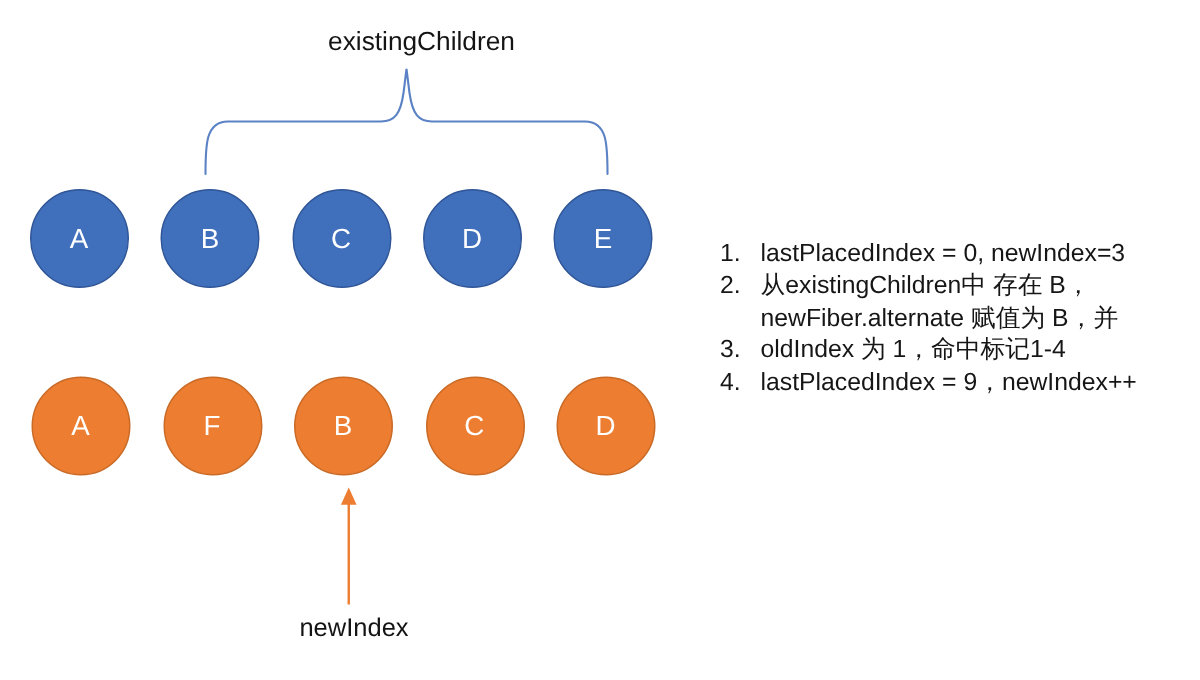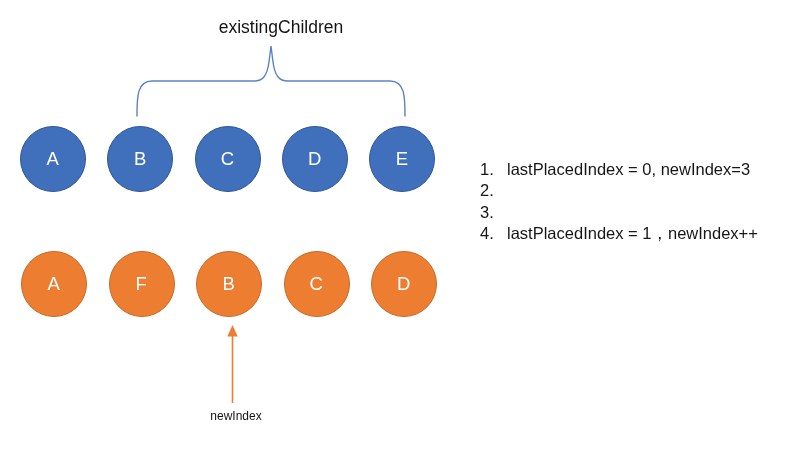--- a/index.html
+++ b/index.html
@@ -13,21 +13,21 @@
     overflow: hidden;
   }
   .label {
     position: absolute;
     text-align: center;
     font-size: 17.5px;
     color: #141414;
     white-space: nowrap;
   }
   .title-label { left: 216px; top: 17px; width: 130px; }
-  .newindex-label { left: 196px; top: 409px; width: 80px; font-size: 12px; }
+  .newindex-label { left: 196px; top: 409px; width: 80px; font-size: 17px; }
 
   .overlay-svg {
     position: absolute;
     left: 0; top: 0;
     width: 800px; height: 453px;
     pointer-events: none;
   }
 
   .row {
     position: absolute;
@@ -137,28 +137,31 @@
   <div class="notes">
     <div class="note-item">
       <span class="note-number">1.</span>
       <div class="note-lines">
         <div>lastPlacedIndex = 0, newIndex=3</div>
       </div>
     </div>
     <div class="note-item">
       <span class="note-number">2.</span>
       <div class="note-lines">
+        <div>从existingChildren中 存在 B，</div>
+        <div>newFiber.alternate 赋值为 B，并</div>
       </div>
     </div>
     <div class="note-item">
       <span class="note-number">3.</span>
       <div class="note-lines">
+        <div>oldIndex 为 1，命中标记1-4</div>
       </div>
     </div>
     <div class="note-item">
       <span class="note-number">4.</span>
       <div class="note-lines">
-        <div>lastPlacedIndex = 1，newIndex++</div>
+        <div>lastPlacedIndex = 9，newIndex++</div>
       </div>
     </div>
   </div>
 
 </div>
 
 </body></html>

